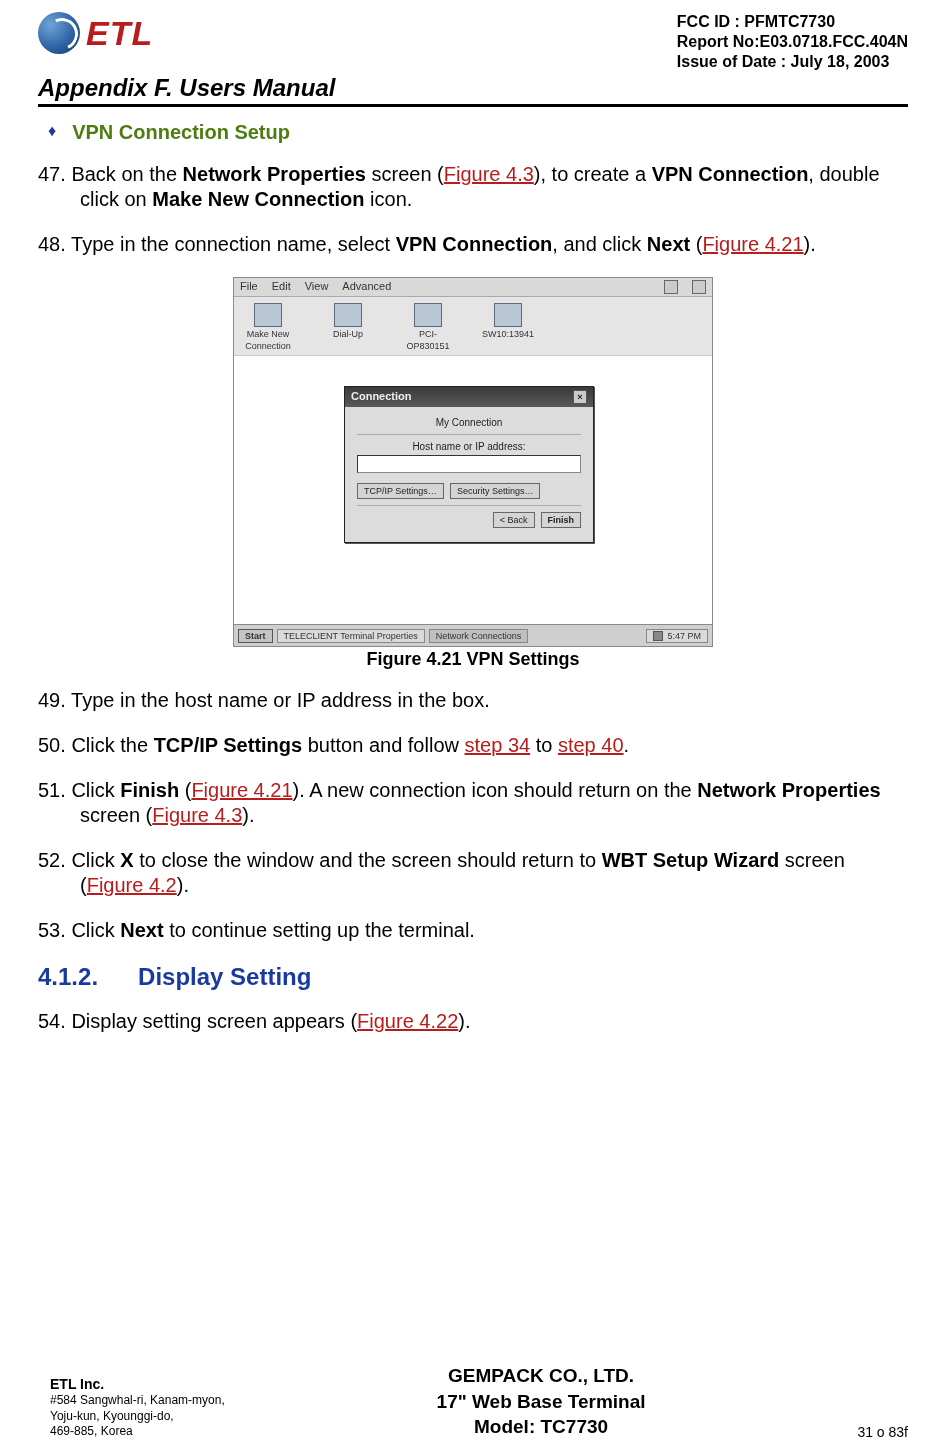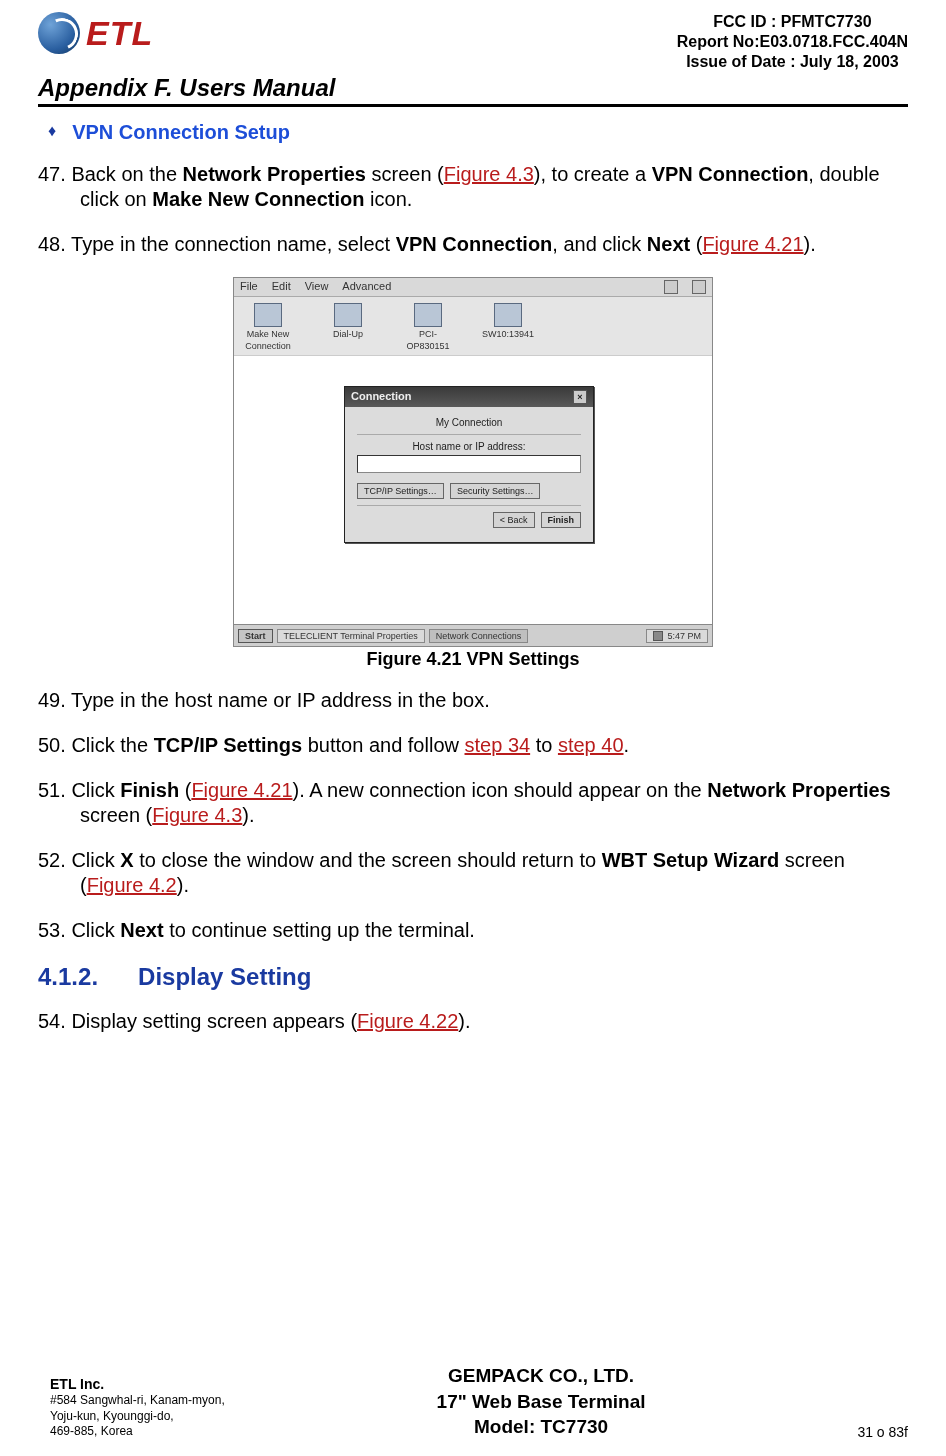--- a/index.html
+++ b/index.html
@@ -41,21 +41,21 @@
     transform: rotate(20deg);
   }
   .logo-text {
     font-size: 34px;
     font-weight: 900;
     font-style: italic;
     color: #b91c1c;
     letter-spacing: 1px;
   }
   .meta {
-    text-align: center;
+    text-align: left;
     font-size: 16px;
     font-weight: 700;
     line-height: 1.25;
   }
   .appendix {
     font-size: 24px;
     font-weight: 900;
     font-style: italic;
     margin-top: 2px;
   }
@@ -70,21 +70,21 @@
     gap: 16px;
     padding-left: 10px;
     margin-bottom: 18px;
   }
   .diamond {
     color: #1a3aa0;
     font-size: 16px;
     line-height: 1.2;
   }
   .h-blue {
-    color: #1d4ed8;
+    color: #4d7c0f;
     font-weight: 700;
     font-size: 20px;
   }
   ol.main {
     list-style: none;
     counter-reset: none;
     font-size: 20px;
     line-height: 1.25;
   }
   ol.main li {
@@ -375,21 +375,21 @@
   <li>
     <span class="num">49.</span>
     <span>Type in the host name or IP address in the box.</span>
   </li>
   <li>
     <span class="num">50.</span>
     <span>Click the </span><span class="b">TCP/IP Settings</span><span> button and follow </span><span class="link">step 34</span><span> to </span><span class="link">step 40</span><span>.</span>
   </li>
   <li>
     <span class="num">51.</span>
-    <span>Click </span><span class="b">Finish</span><span> (</span><span class="link">Figure 4.21</span><span>).  A new connection icon should appear on the </span><span class="b">Network Properties</span><span> screen (</span><span class="link">Figure 4.3</span><span>).</span>
+    <span>Click </span><span class="b">Finish</span><span> (</span><span class="link">Figure 4.21</span><span>).  A new connection icon should return on the </span><span class="b">Network Properties</span><span> screen (</span><span class="link">Figure 4.3</span><span>).</span>
   </li>
   <li>
     <span class="num">52.</span>
     <span>Click </span><span class="b">X</span><span> to close the window and the screen should return to </span><span class="b">WBT Setup Wizard</span><span> screen (</span><span class="link">Figure 4.2</span><span>).</span>
   </li>
   <li>
     <span class="num">53.</span>
     <span>Click </span><span class="b">Next</span><span> to continue setting up the terminal.</span>
   </li>
 </ol>

